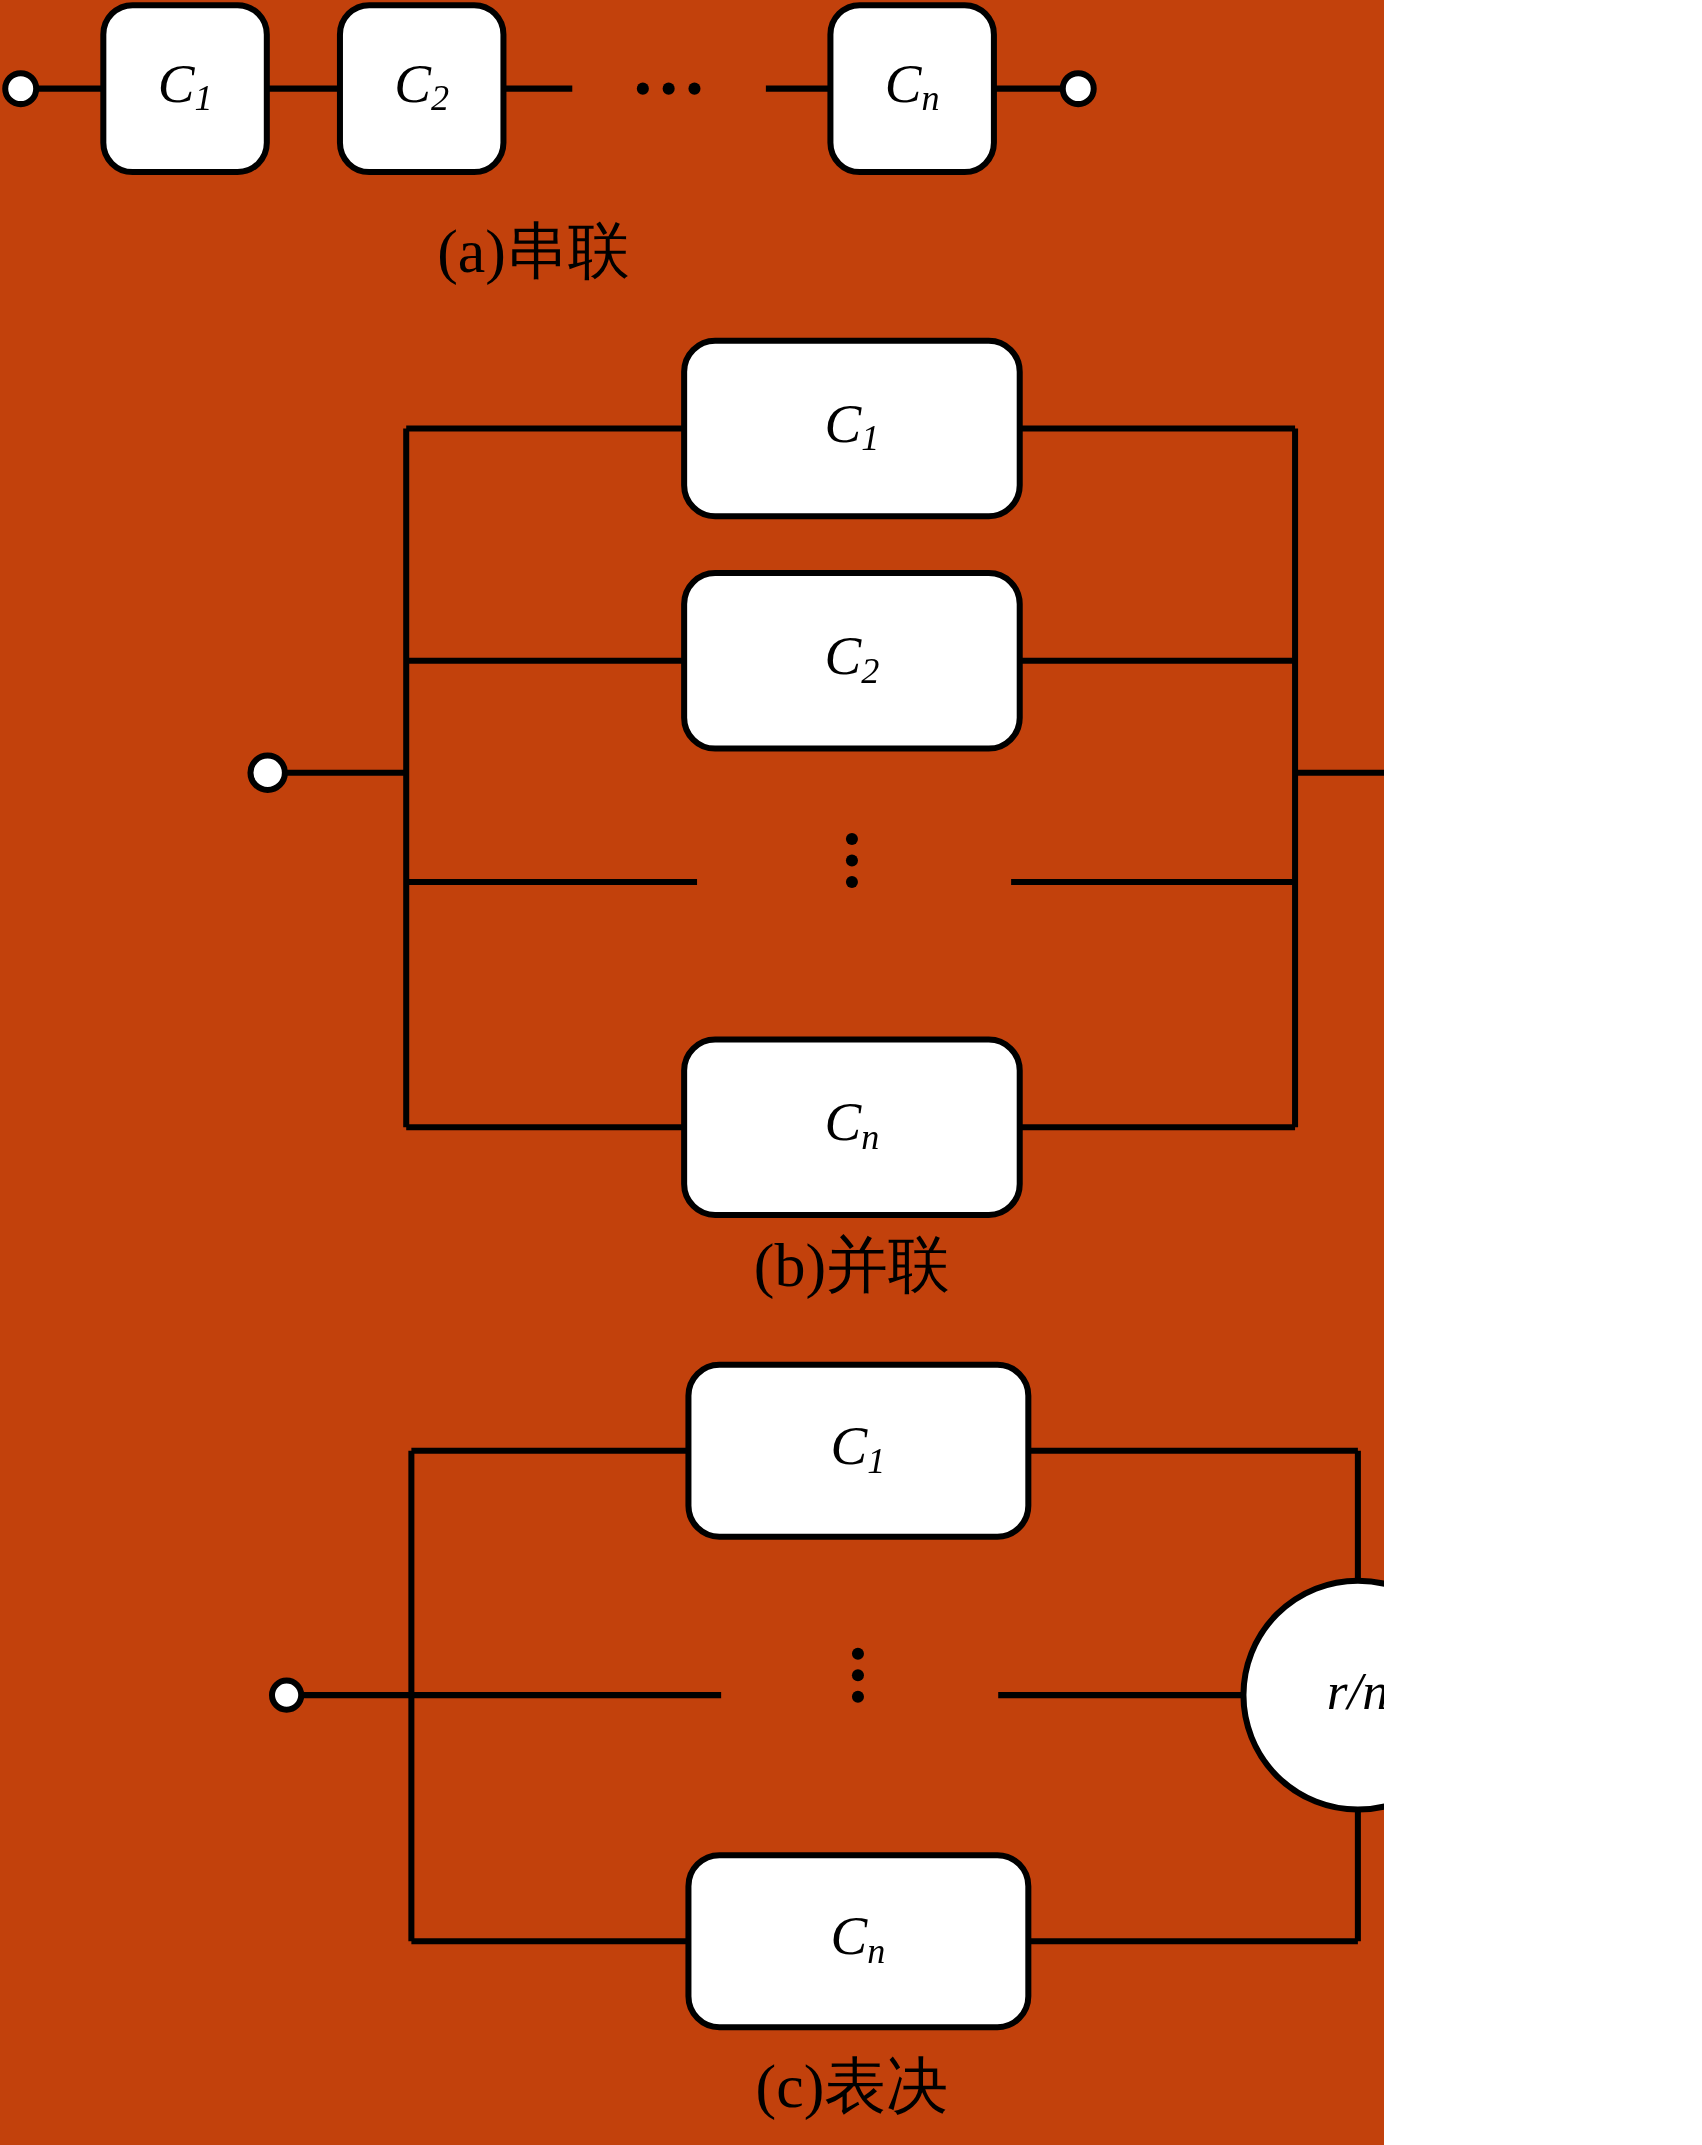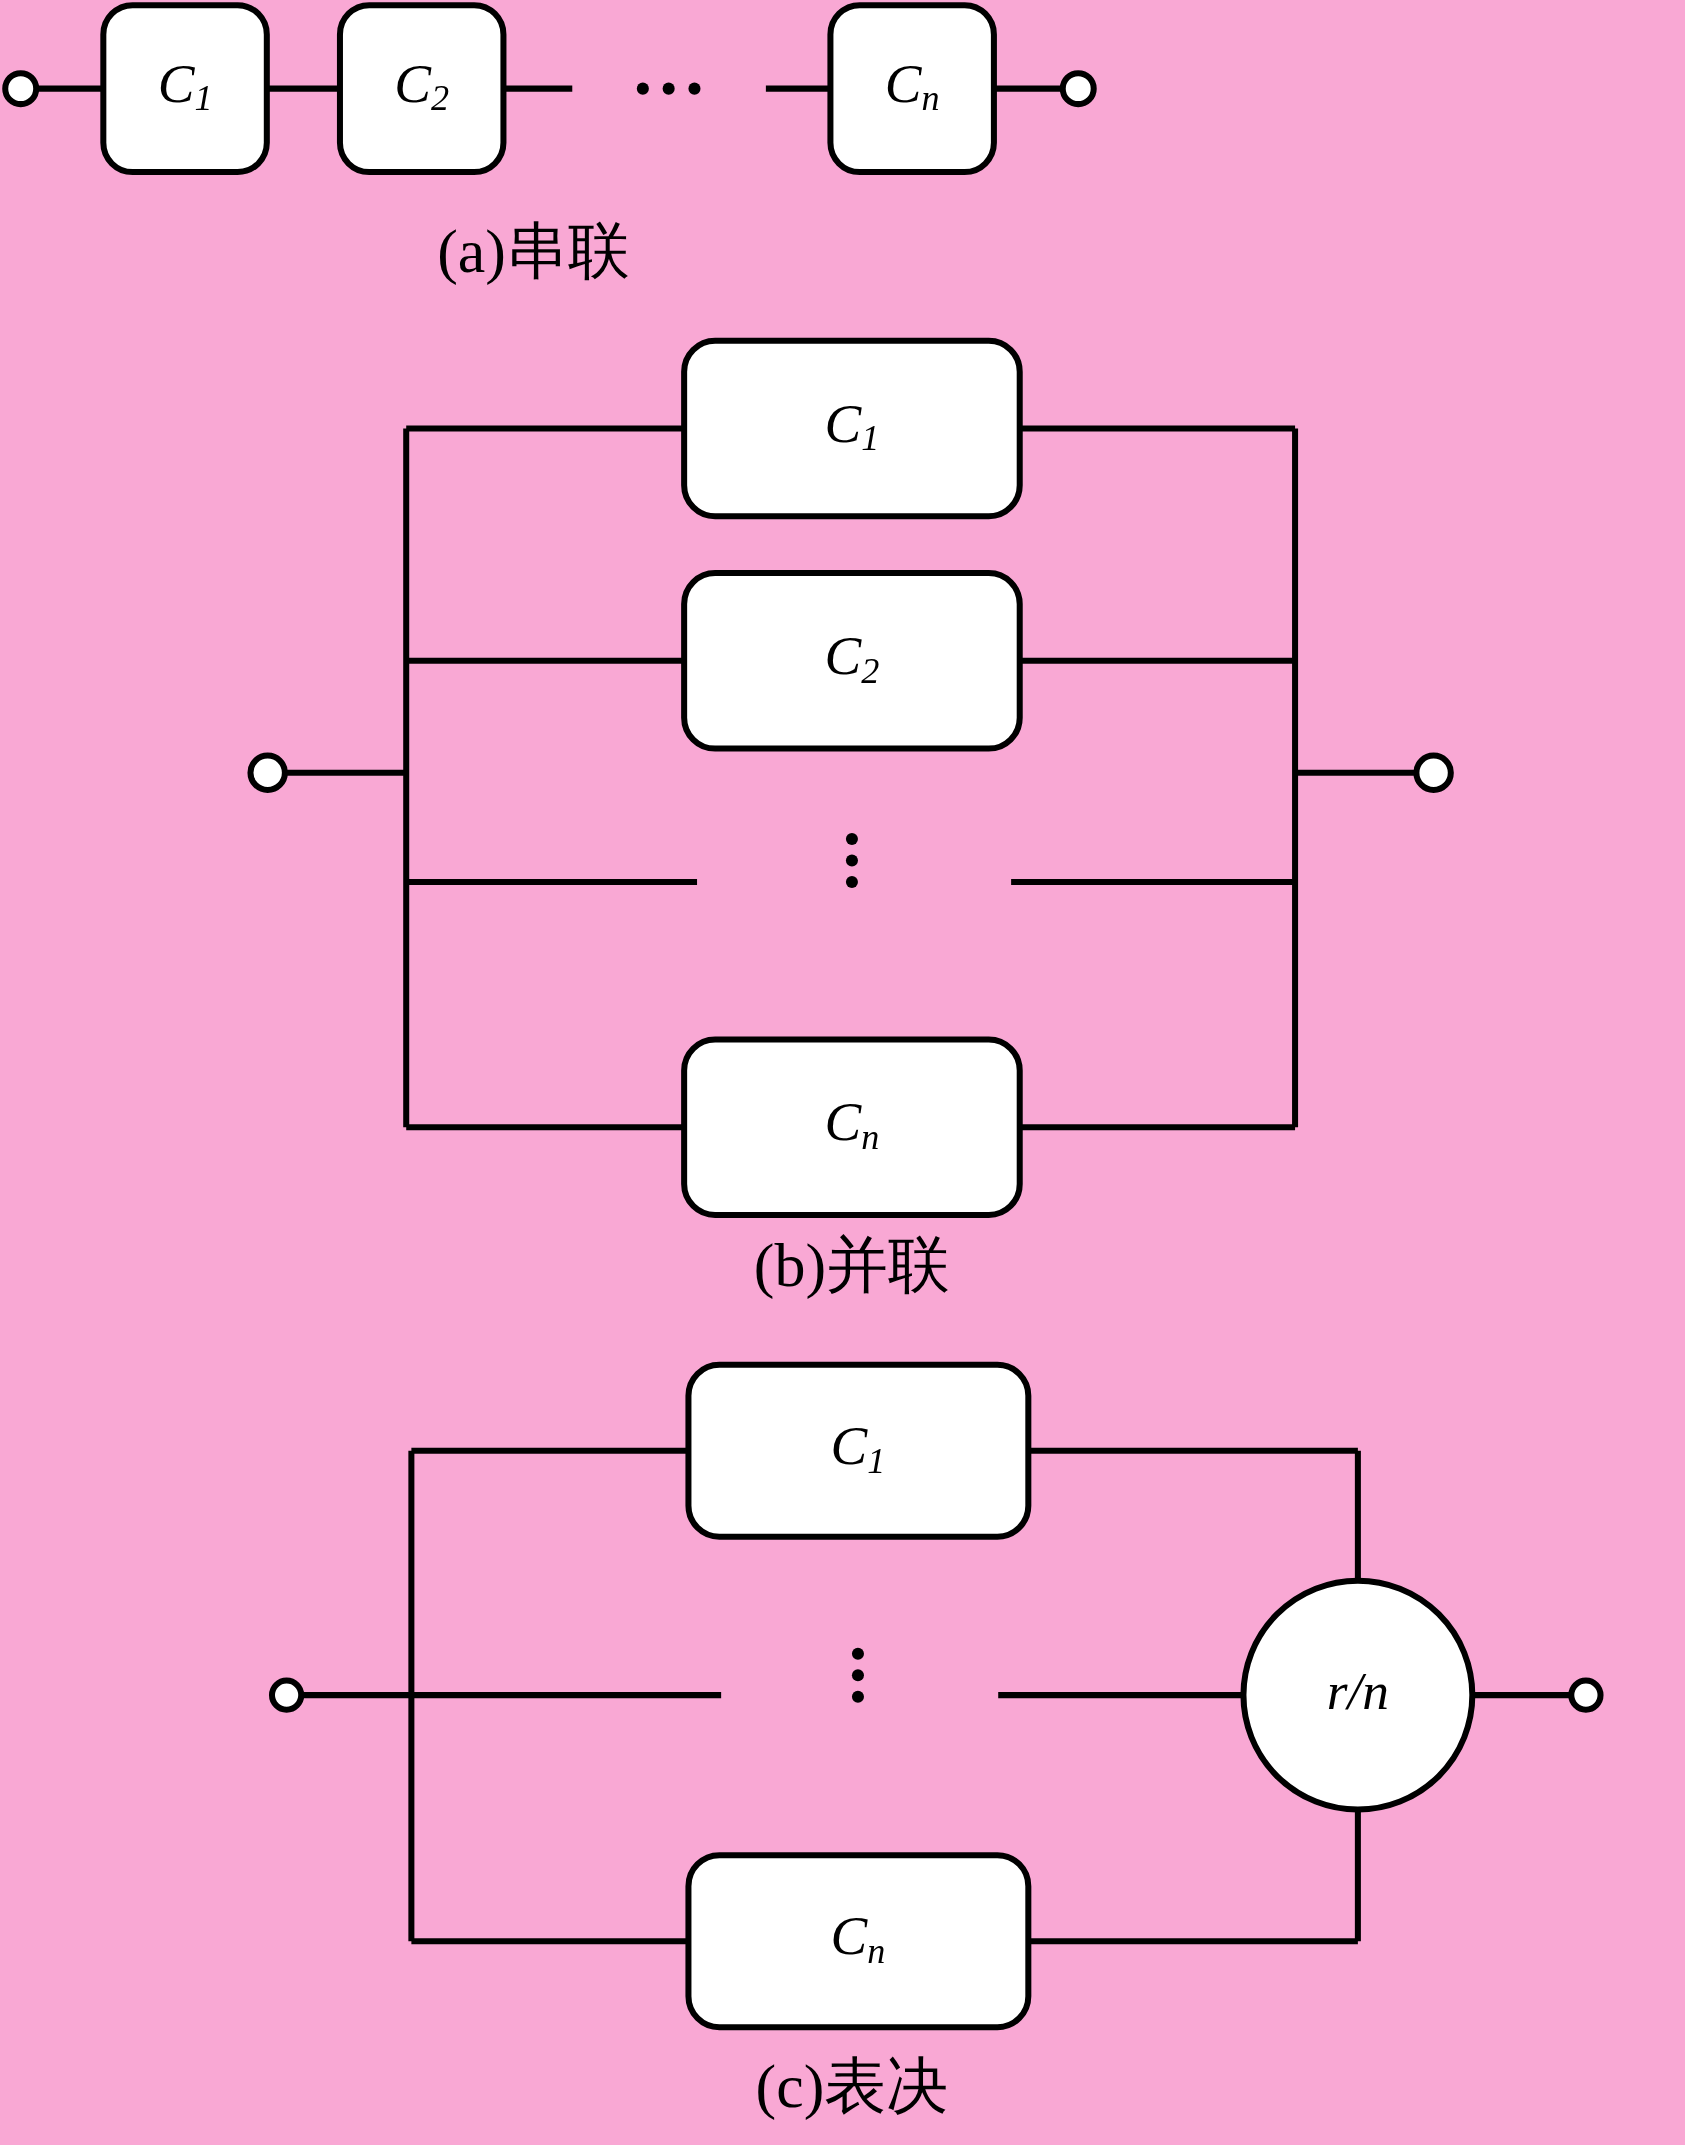--- a/index.html
+++ b/index.html
@@ -6,23 +6,23 @@
   html, body {
     margin: 0;
     padding: 0;
     background: #ffffff;
   }
   body {
     font-family: "Liberation Serif", "DejaVu Serif", serif;
   }
   #root {
     position: relative;
-    width: 1685px;
+    width: 1384px;
     height: 2146px;
-    background: #f9a8d4;
+    background: #c2410c;
     overflow: hidden;
   }
   svg.diagram {
     display: block;
     width: 1703px;
     height: 2146px;
   }
   .wire {
     stroke: #000000;
     stroke-width: 7;

